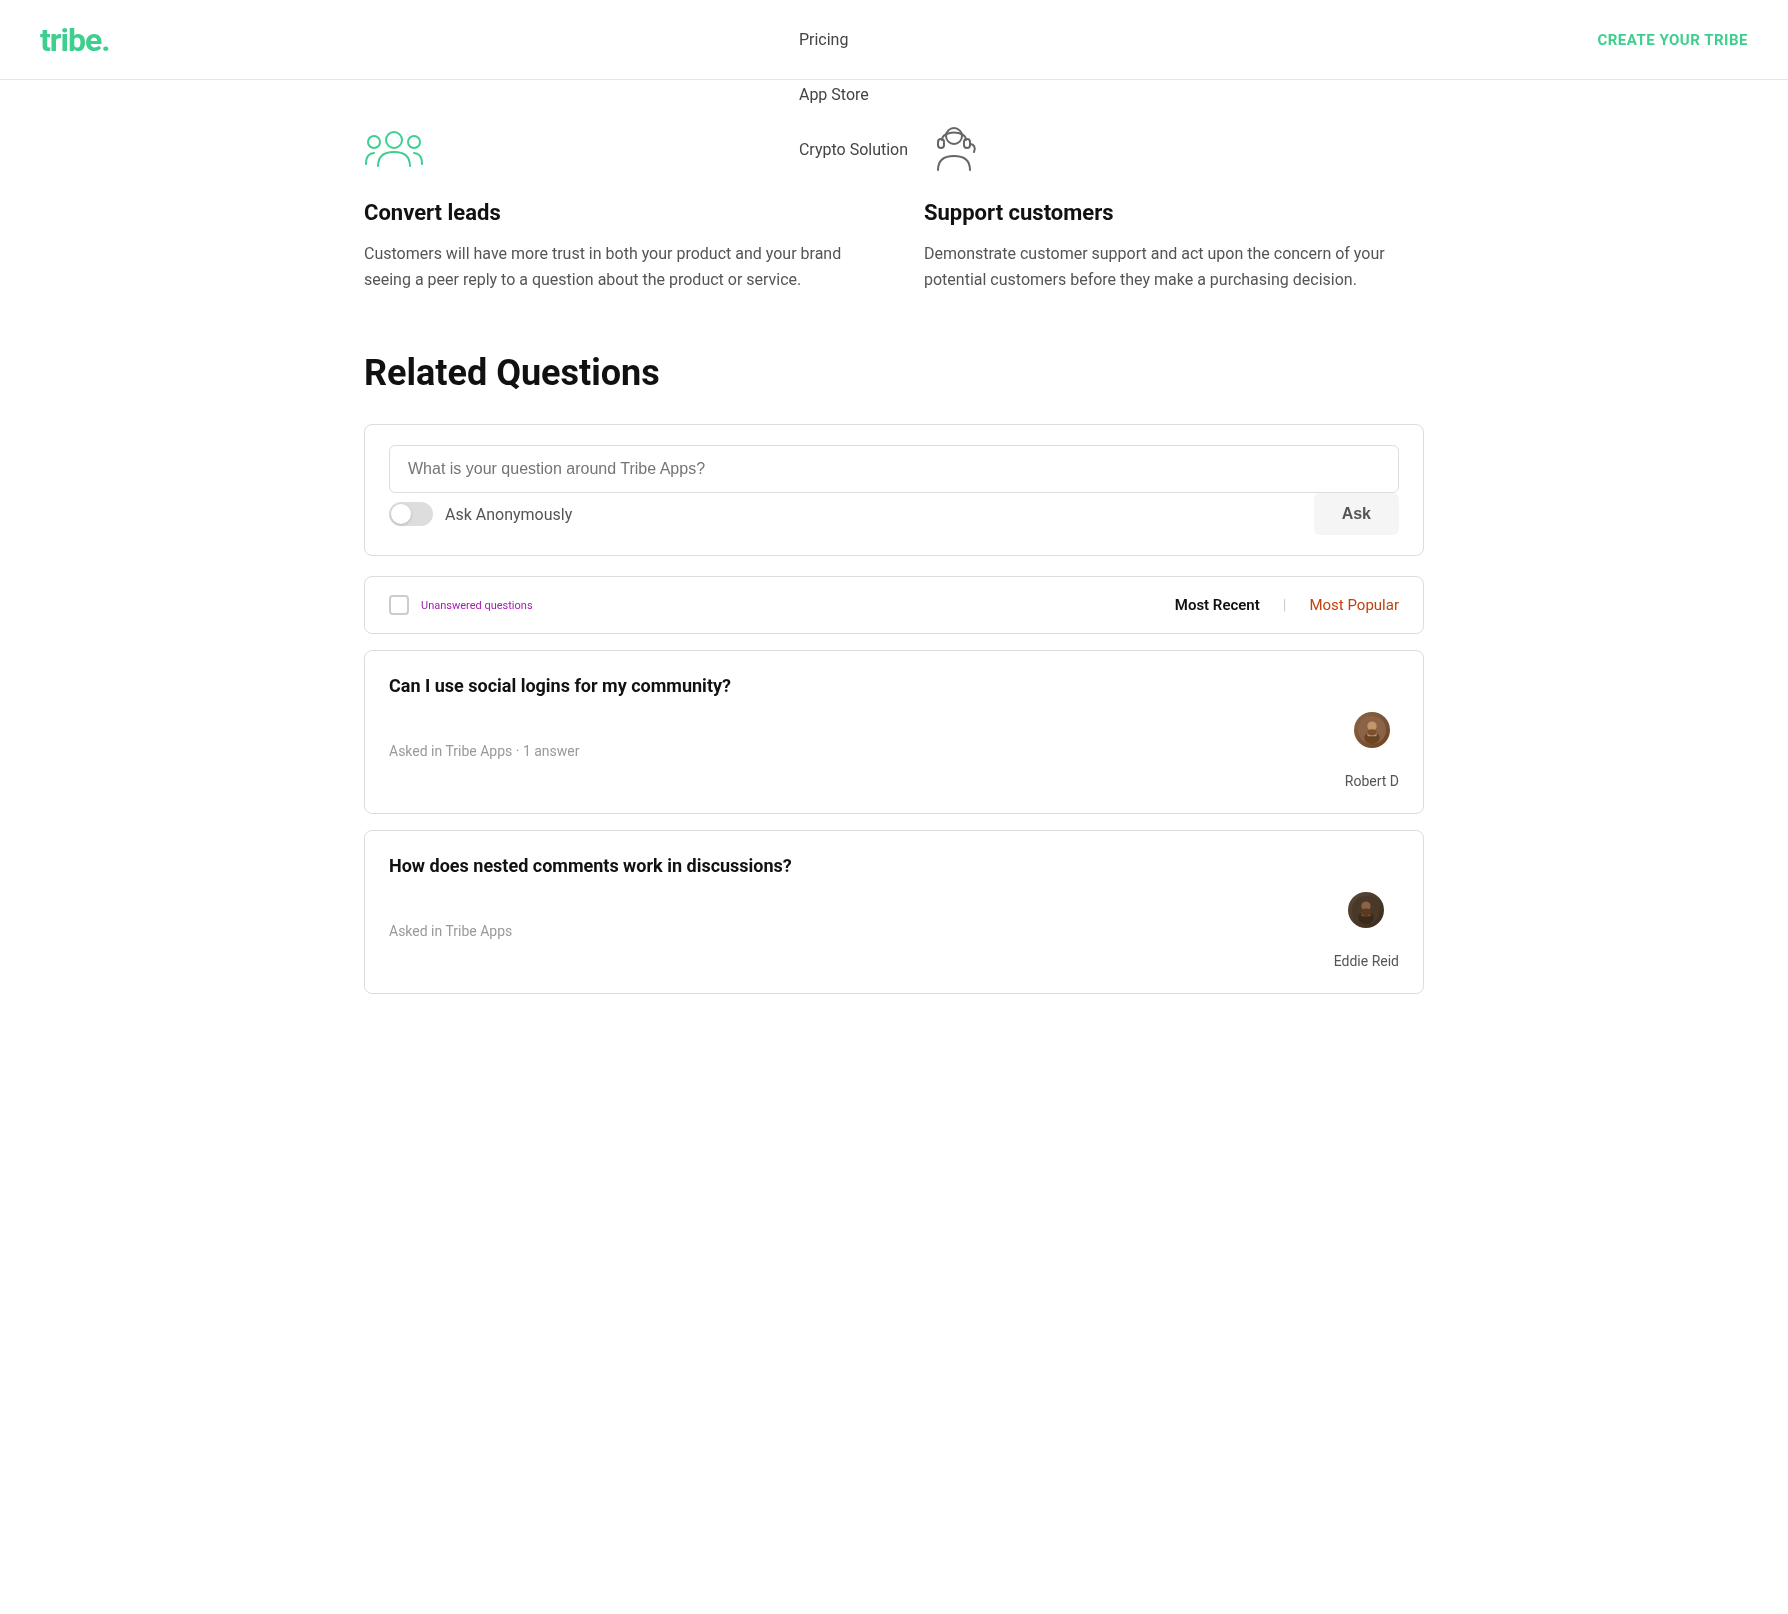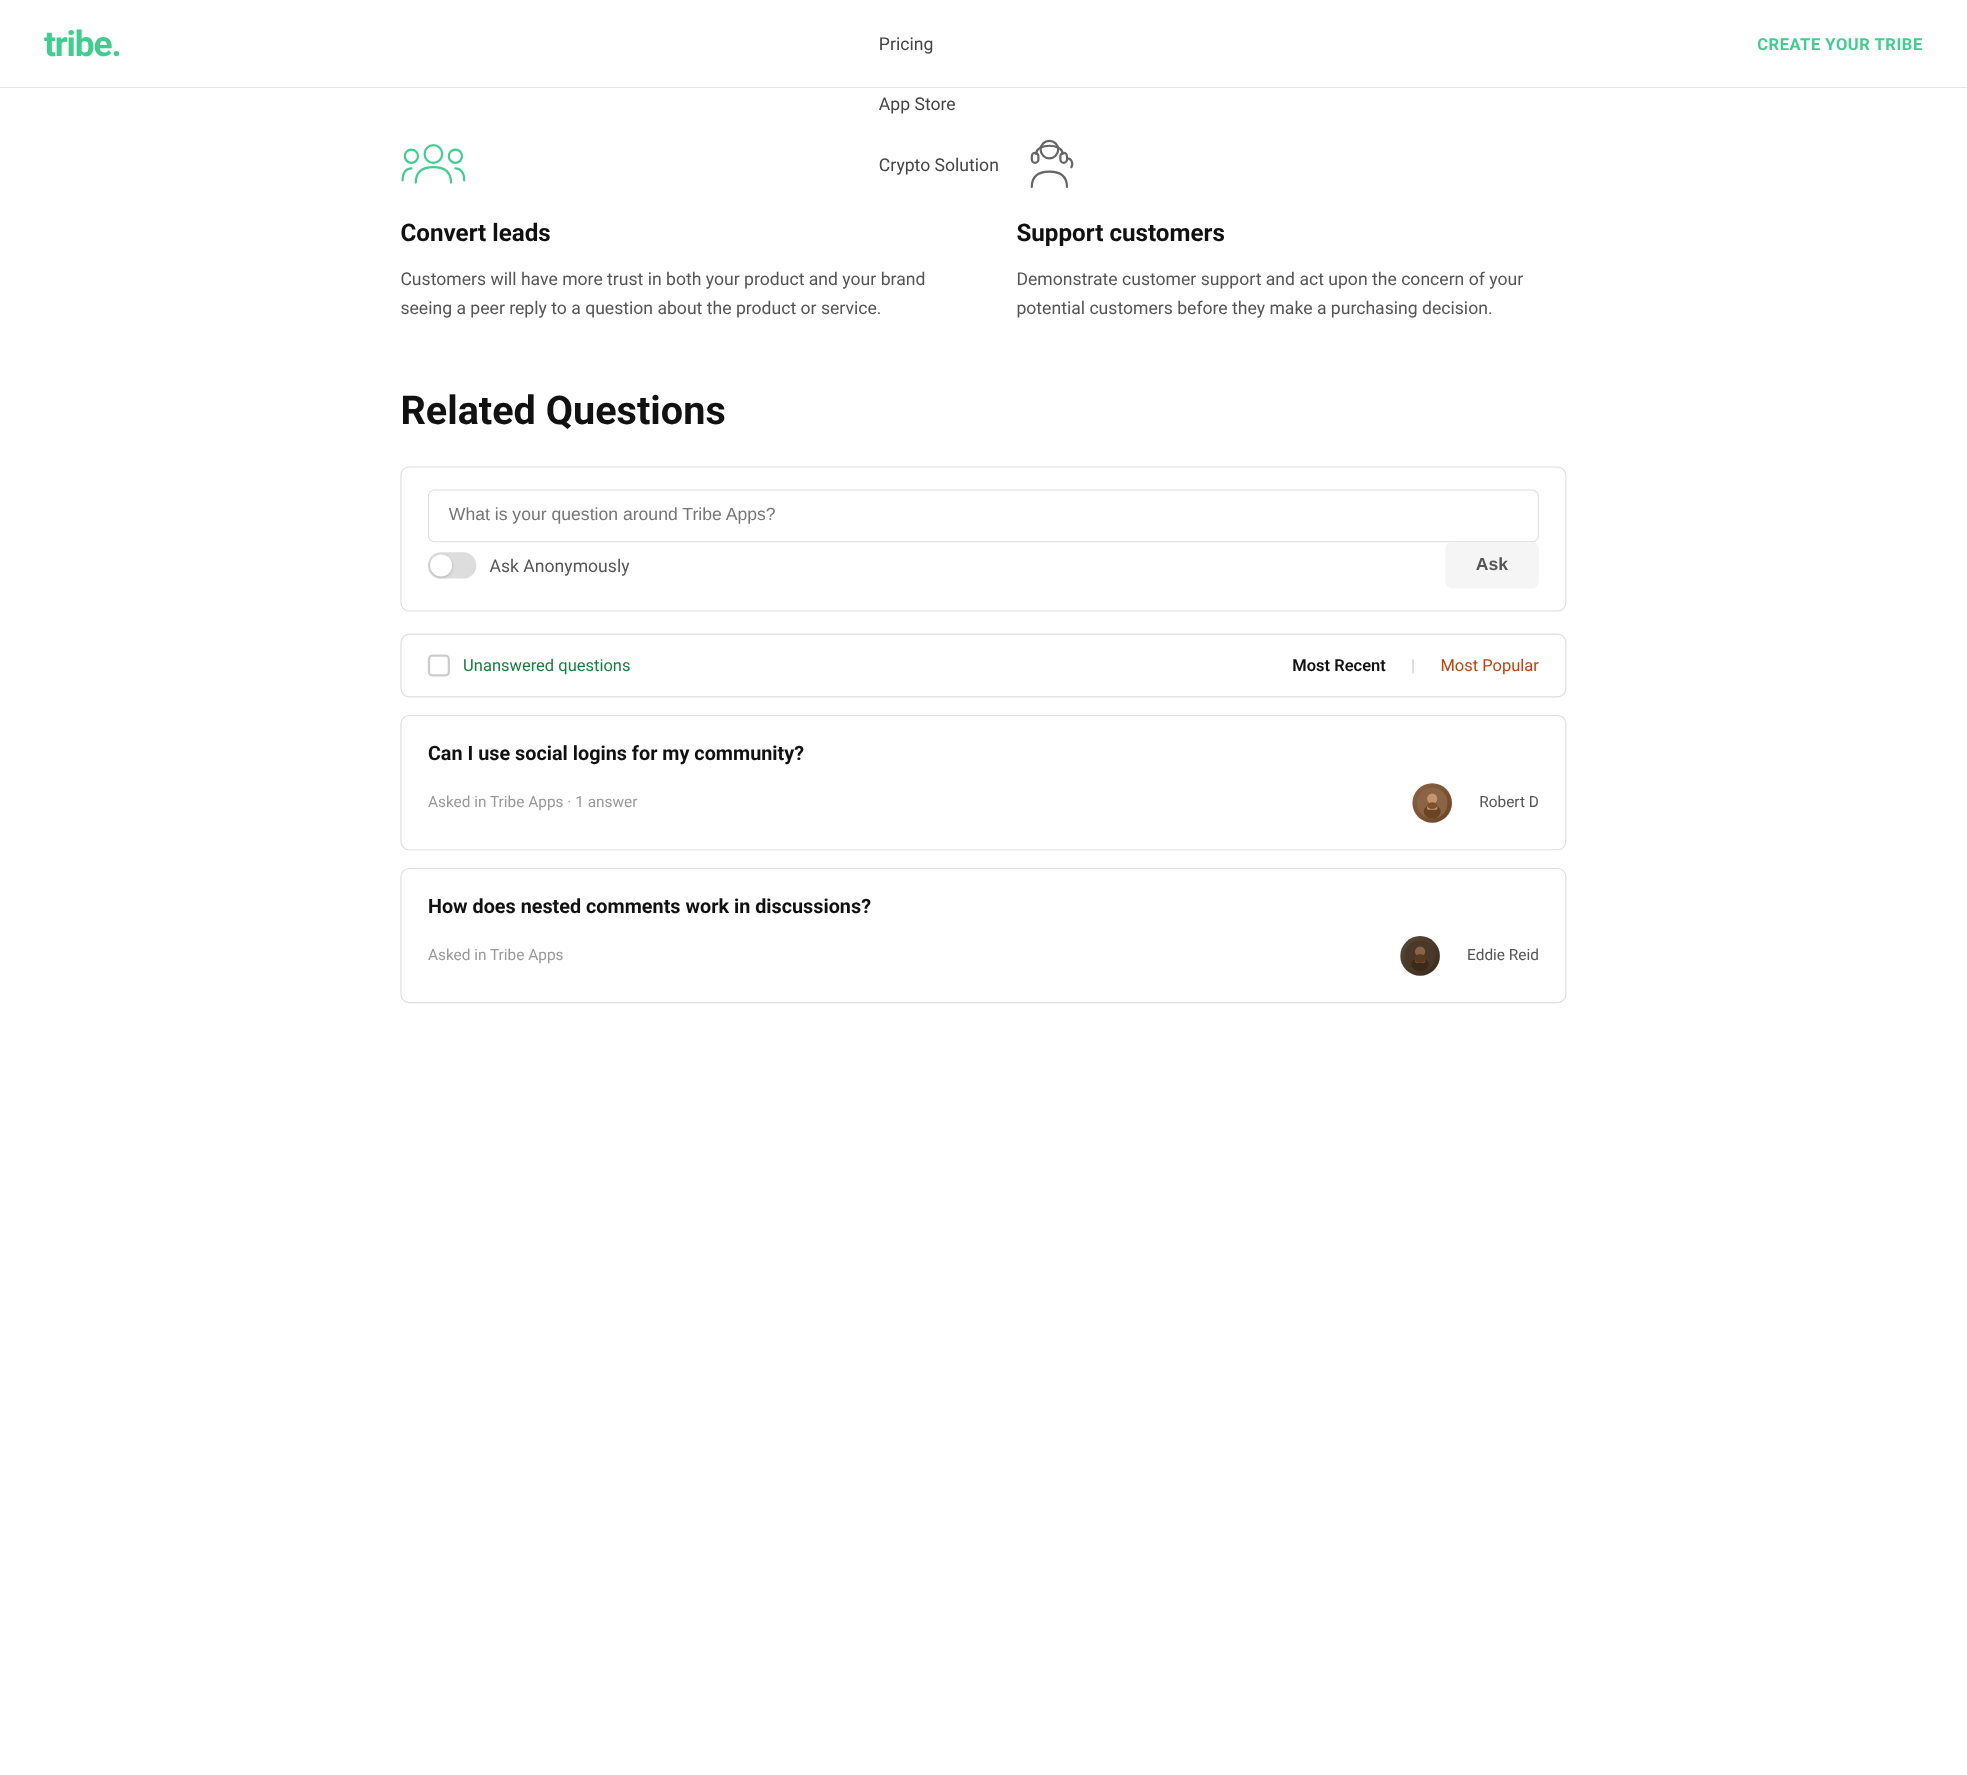--- a/index.html
+++ b/index.html
@@ -159,22 +159,22 @@
       gap: 12px;
     }
     .checkbox {
       width: 20px;
       height: 20px;
       border: 2px solid #ccc;
       border-radius: 4px;
       background: #fff;
     }
     .unanswered-label {
-      font-size: 15px;
-      color: #15803d;
+      font-size: 11px;
+      color: #a21caf;
     }
     .sort-row {
       display: flex;
       align-items: center;
       gap: 23px;
       font-size: 15px;
     }
     .sort-active {
       color: #111;
       font-weight: 600;
@@ -208,20 +208,21 @@
       color: #999;
       font-size: 14px;
     }
     .question-meta-left {}
     .question-user {
       display: flex;
       align-items: center;
       gap: 25px;
       color: #555;
       font-size: 14px;
+      flex-direction: column;
     }
     .avatar {
       width: 36px;
       height: 36px;
       border-radius: 50%;
       background: #ccc;
       overflow: hidden;
       display: flex;
       align-items: center;
       justify-content: center;

